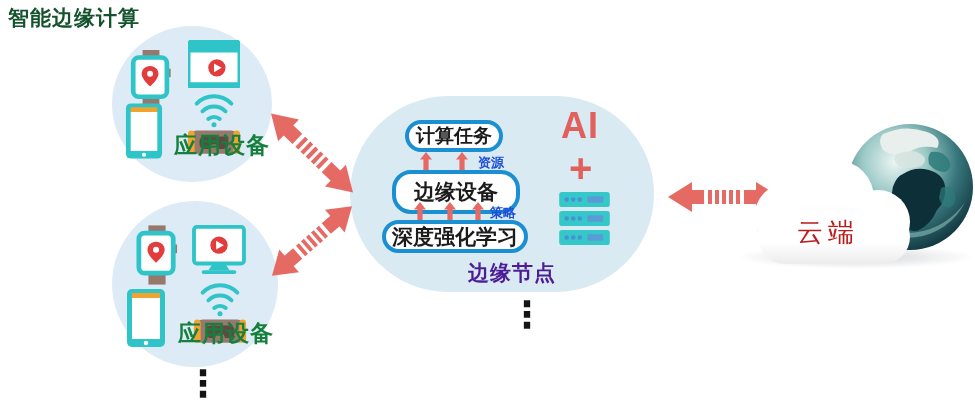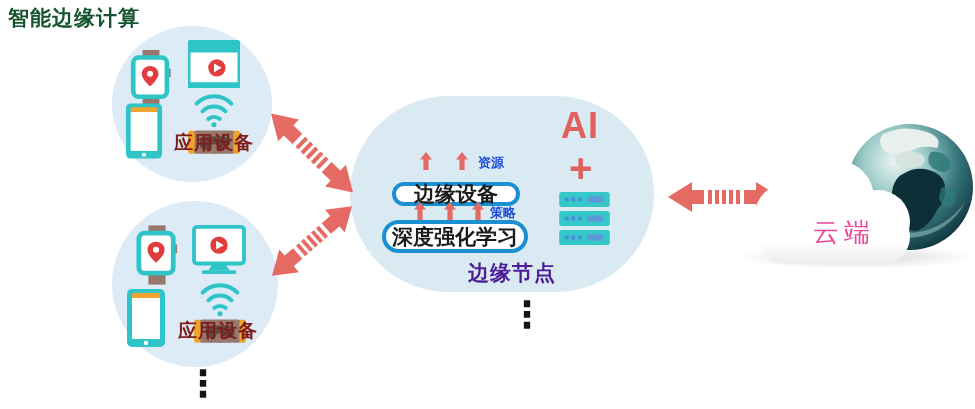--- a/index.html
+++ b/index.html
@@ -23,42 +23,42 @@
   .b1 .video { left:76px; top:14px; }
   .b1 .phone { left:13px; top:76px; }
   .b1 .vr    { left:74px; top:58px; }
   .b1 .bubble-label { left:62px; top:104px; }
   .b2 .watch { left:24px; top:24px; }
   .b2 .video { left:80px; top:24px; }
   .b2 .phone { left:14px; top:86px; }
   .b2 .vr    { left:80px; top:72px; }
   .b2 .bubble-label { left:66px; top:117px; }
   .bubble-label {
-    position:absolute; font-size:19px; font-weight:700; color:#7f1d1d;
+    position:absolute; font-size:23px; font-weight:700; color:#15803d;
     white-space:nowrap; letter-spacing:1px;
   }
   
   .vdots {
     position:absolute; font-size:36px; font-weight:700; color:#141414;
     line-height:0.8; font-family:"DejaVu Sans",sans-serif;
   }
   .d1 { left:185px; top:370px; }
   .d2 { left:509px; top:301px; }
   
   .edge-node {
     position:absolute; left:350px; top:96px; width:304px; height:196px;
     background:#d9eaf3; border-radius:98px;
   }
   .pill {
     position:absolute; background:#ffffff; border:4px solid #1a8fd1;
     border-radius:19px; display:flex; align-items:center; justify-content:center;
     font-weight:700; color:#1b1b1b; white-space:nowrap;
   }
   .p-task  { left:55px; top:24px;  width:98px;  height:32px; font-size:19px; }
-  .p-dev   { left:42px; top:74px;  width:128px; height:24px; font-size:21px;margin-top:12px; }
+  .p-dev   { left:42px; top:74px;  width:128px; height:44px; font-size:21px; }
   .p-learn { left:32px; top:124px; width:146px; height:33px; font-size:21px; }
   .uarrow { position:absolute; width:12px; height:18px; }
   .small-label {
     position:absolute; font-size:13px; font-weight:700; color:#1d4ed8; white-space:nowrap;
   }
   .lbl-res { left:128px; top:58px; }
   .lbl-pol { left:140px; top:108px; }
   .ai-text {
     position:absolute; left:211px; top:12px; font-size:36px; font-weight:800;
     color:#e2605c; line-height:1; letter-spacing:1px;
@@ -80,21 +80,21 @@
   
   .ground-shadow {
     position:absolute; left:736px; top:245px; width:240px; height:24px;
     background:radial-gradient(ellipse at center, rgba(100,110,115,0.30) 0%, rgba(100,110,115,0) 70%);
     z-index:0;
   }
   .globe { position:absolute; left:845px; top:122px; z-index:1; }
   .cloud { position:absolute; left:750px; top:160px; z-index:2; }
   .cloud-label {
     position:absolute; left:797px; top:215px; z-index:3;
-    font-size:26px; font-weight:500; color:#ec4899; letter-spacing:5px; white-space:nowrap;margin-left:16px;
+    font-size:26px; font-weight:500; color:#b91c1c; letter-spacing:5px; white-space:nowrap;
   }
 </style>
 </head>
 <body>
 
 <div class="canvas">
 
   <div class="title">智能边缘计算</div>
 
   <div class="bubble b1">
@@ -169,20 +169,21 @@
       <rect x="49" y="48" width="7" height="24" rx="3.5" fill="#f0a32f"></rect>
       <rect x="14" y="54" width="30" height="13" rx="5" fill="#5f4a42"></rect>
       <circle cx="29" cy="67" r="5" fill="#96786c"></circle>
     </svg>
     <div class="bubble-label">应用设备</div>
   </div>
 
   <div class="vdots d1">⋮</div>
 
   <div class="edge-node">
+    <div class="pill p-task">计算任务</div>
 
     <svg class="uarrow" style="left:70px;top:56px;" viewBox="0 0 12 18">
         <path d="M6 0 L12 7.5 H8.6 V18 H3.4 V7.5 H0 Z" fill="#e66a64"></path>
       </svg>
     <svg class="uarrow" style="left:106px;top:56px;" viewBox="0 0 12 18">
         <path d="M6 0 L12 7.5 H8.6 V18 H3.4 V7.5 H0 Z" fill="#e66a64"></path>
       </svg>
     <div class="small-label lbl-res">资源</div>
 
     <div class="pill p-dev">边缘设备</div>

